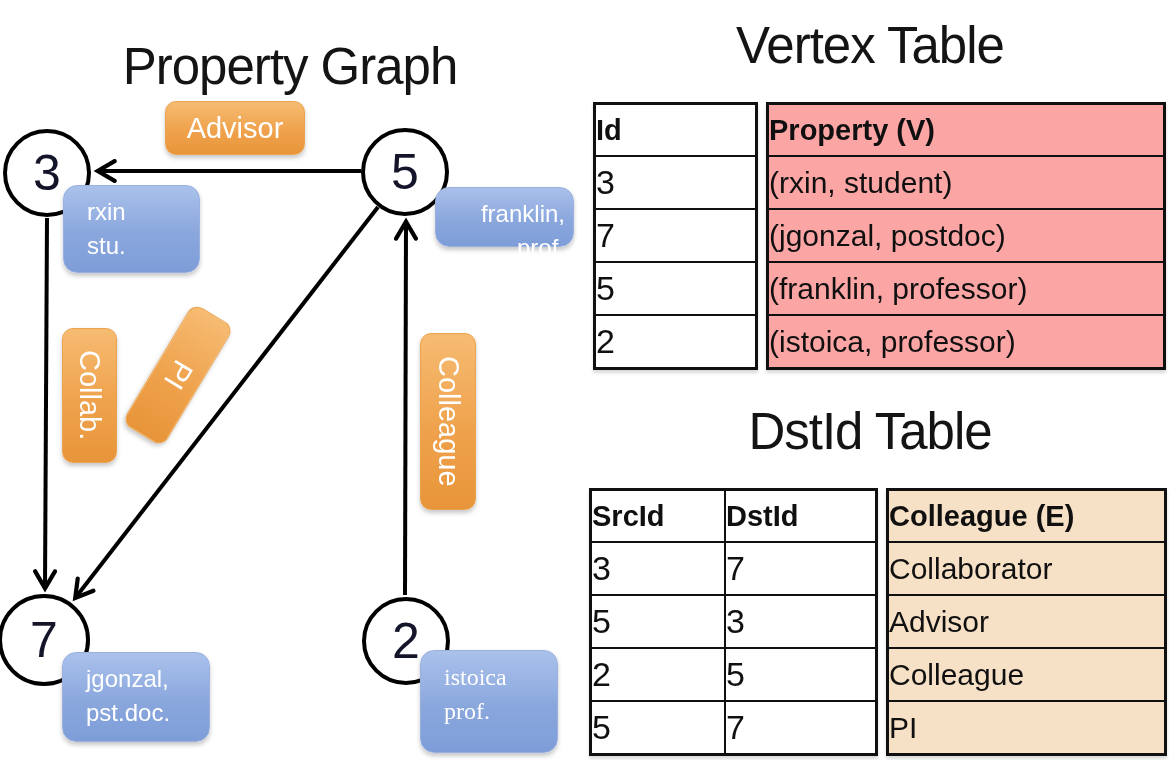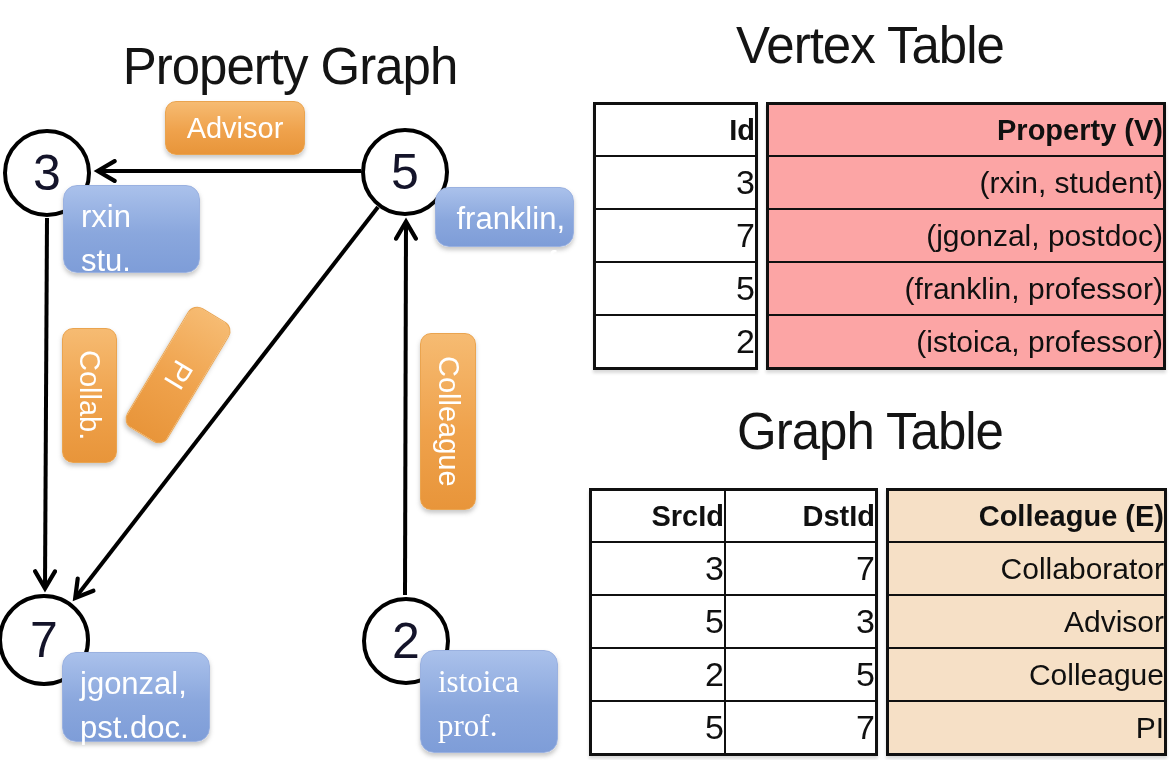--- a/index.html
+++ b/index.html
@@ -26,27 +26,27 @@
     color:#fff; display:flex; align-items:center; justify-content:center;
     font-size:29px;
   }
   .obox.vert { writing-mode:vertical-rl; }
   .obox.tilt { transform:rotate(31deg); writing-mode:vertical-rl; }
   .bbox {
     position:absolute; box-sizing:border-box; border-radius:14px;
     background:linear-gradient(180deg,#aac1eb 0%, #8aa7dd 55%, #7e9dd8 100%);
     border:1px solid #9ab1e0;
     box-shadow:0 3px 4px rgba(110,110,110,0.38);
-    color:#fff; font-size:31px; line-height:1.42; padding:9px 8px 0 17px;
+    color:#fff; font-size:24px; line-height:1.42; padding:9px 8px 0 23px;
   }
   
   .tbl-wrap { position:absolute; display:flex; gap:8px; align-items:flex-start; }
   table { border-collapse:collapse; table-layout:fixed; box-shadow:0 3px 3px rgba(0,0,0,0.15); }
   th, td {
-    border:2px solid #101010; text-align:right; vertical-align:middle;
+    border:2px solid #101010; text-align:left; vertical-align:middle;
     padding:0; overflow:hidden; white-space:nowrap;
   }
   table { border:3px solid #101010; }
   th { height:50px; font-size:29px; font-weight:bold; color:#101010; }
   td { height:51px; font-size:30px; color:#101010; }
   td.idcell { font-size:34px; }
   .v-prop th, .v-prop td { background:#fca5a5; }
   .e-prop th, .e-prop td { background:#f6e0c6; }
 </style>
 </head>
@@ -139,21 +139,21 @@
       <tr>
             <td>(franklin, professor)</td>
           </tr>
       <tr>
             <td>(istoica, professor)</td>
           </tr>
     </tbody>
       </table>
   </div>
 
-  <div class="title" style="left:580px; top:402px; width:580px;">Graph Table</div>
+  <div class="title" style="left:580px; top:402px; width:580px;">DstId Table</div>
 
   <div class="tbl-wrap" style="left:589px; top:488px;">
     <table style="width:289px;">
       <tbody>
           <tr>
         <th style="width:132px;">SrcId</th>
         <th>DstId</th>
       </tr>
       <tr>
         <td class="idcell">3</td>

